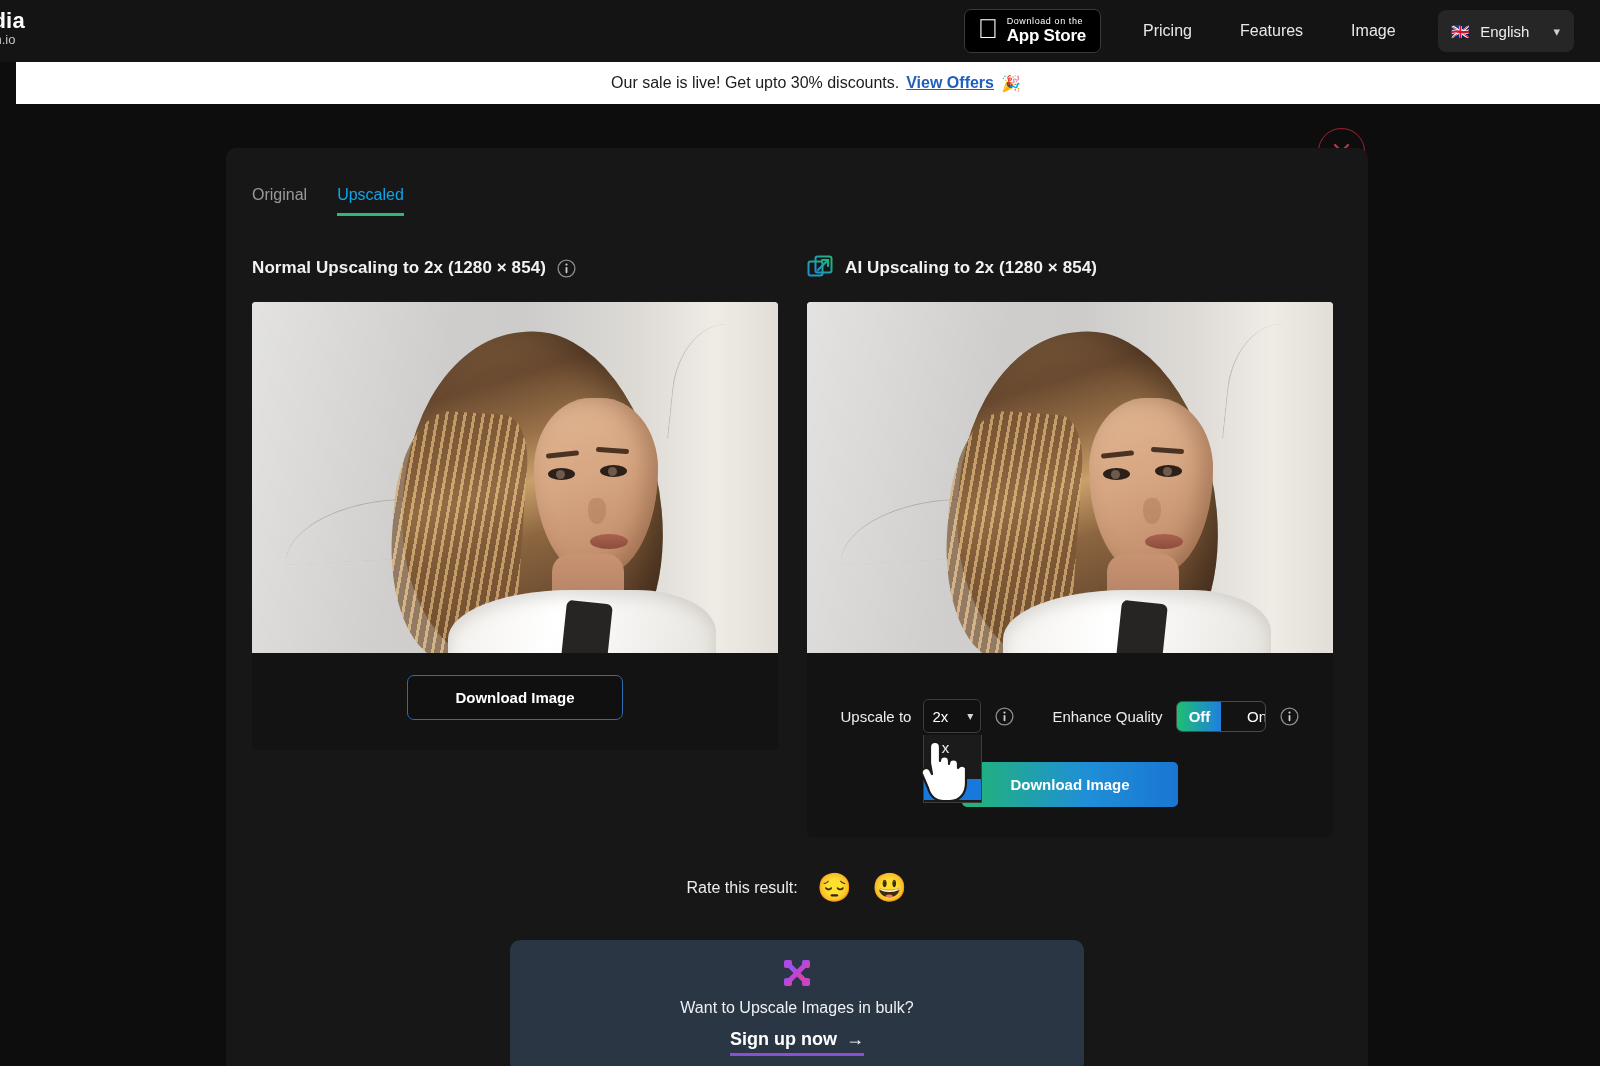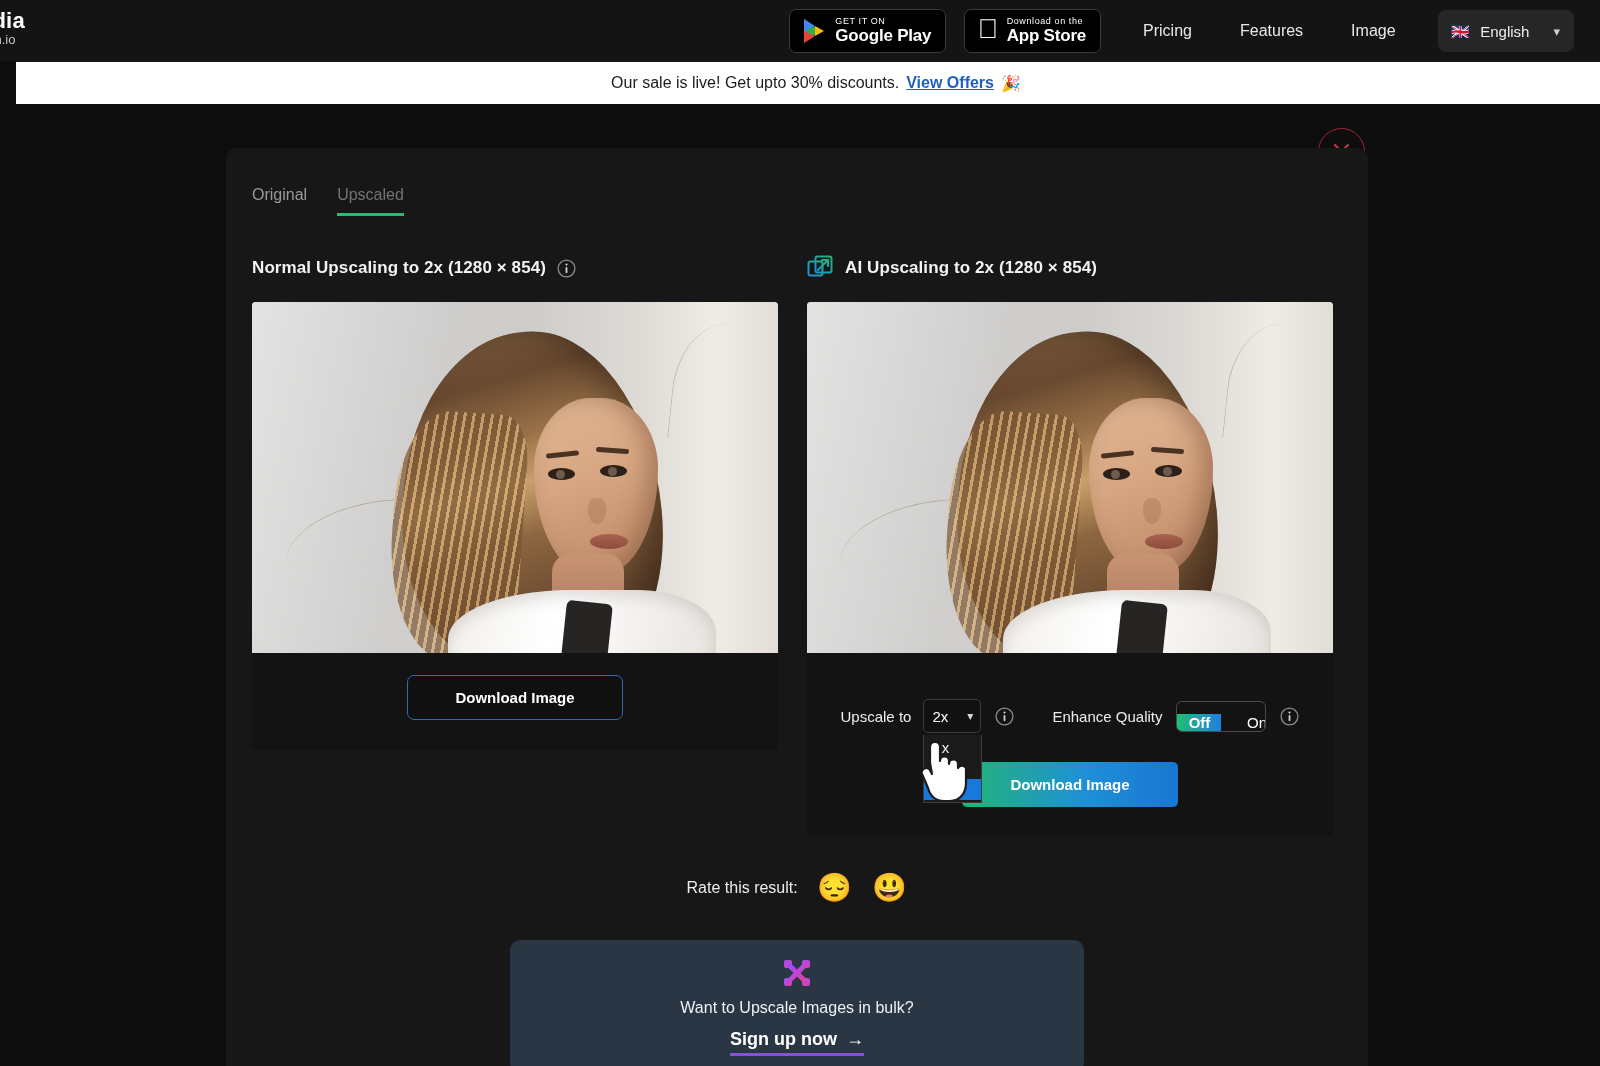--- a/index.html
+++ b/index.html
@@ -86,21 +86,21 @@
     background: #171717;
     border-radius: 10px 10px 0 0;
     padding: 38px 26px 0 26px;
   }
 
   .tabs { display: flex; gap: 30px; margin-left: 0; }
   .tab {
     font-size: 16px; color: #9a9a9a; padding-bottom: 9px; cursor: pointer;
     border-bottom: 3px solid transparent;
   }
-  .tab.active { color: #737373; border-bottom-color: #2eb872; }
+  .tab.active { color: #0ea5e9; border-bottom-color: #2eb872; }
 
   .cols { display: flex; gap: 29px; margin-top: 37px; }
   .col { width: 526px; }
 
   .col-head {
     display: flex; align-items: center; gap: 11px; height: 30px;
     margin-bottom: 19px;
   }
   .col-title { font-size: 17px; font-weight: 700; color: #f2f2f2; letter-spacing: .1px; }
   .info-ico { width: 19px; height: 19px; flex: none; }
@@ -207,21 +207,21 @@
   .dd-opt {
     font-size: 15px; color: #f0f0f0; padding: 1px 9px; line-height: 19px; cursor: pointer;
   }
   .dd-opt.sel { background: #1878db; color: #ffffff; }
 
   .spacer-24 { width: 14px; }
   .spacer-40 { width: 38px; }
 
   .toggle {
     display: flex; border: 1px solid #4a4a4a; border-radius: 6px; overflow: hidden;
-    height: 31px; margin-left: 14px; align-items: flex-end;
+    height: 31px; margin-left: 14px;
   }
   .tg {
     display: flex; align-items: center; justify-content: center;
     width: 44px; font-size: 15px; font-weight: 700; color: #ffffff; cursor: pointer;
   }
   .tg.on-state { background: linear-gradient(90deg, #1dbf73 0%, #1f7fe0 100%); }
   .tg.off-state { background: transparent; font-weight: 400; padding-left: 27px; }
 
   .btn-gradient {
     width: 216px; height: 45px; border-radius: 5px;
@@ -264,34 +264,20 @@
 
 <div class="topnav">
 
   <div class="brand">
     <div class="brand-main">edia</div>
     <div class="brand-sub">lBin.io</div>
   </div>
 
   <div class="nav-right">
 
-    <div class="store-badge">
-      <span class="gplay-tri">
-        <svg width="24" height="26" viewBox="0 0 24 26">
-          <polygon points="2,1 18,13 2,25" fill="#34a853"></polygon>
-          <polygon points="2,1 13,8 2,13" fill="#4285f4"></polygon>
-          <polygon points="2,13 13,18 2,25" fill="#ea4335"></polygon>
-          <polygon points="13,8 22,13 13,18" fill="#fbbc04"></polygon>
-        </svg>
-      </span>
-      <span class="lines">
-        <span class="l1">GET IT ON</span>
-        <span class="l2">Google Play</span>
-      </span>
-    </div>
 
     <div class="store-badge">
       <span class="apple-glyph"></span>
       <span class="lines">
         <span class="l1">Download on the</span>
         <span class="l2">App Store</span>
       </span>
     </div>
 
     <a class="nav-link">Pricing</a>

